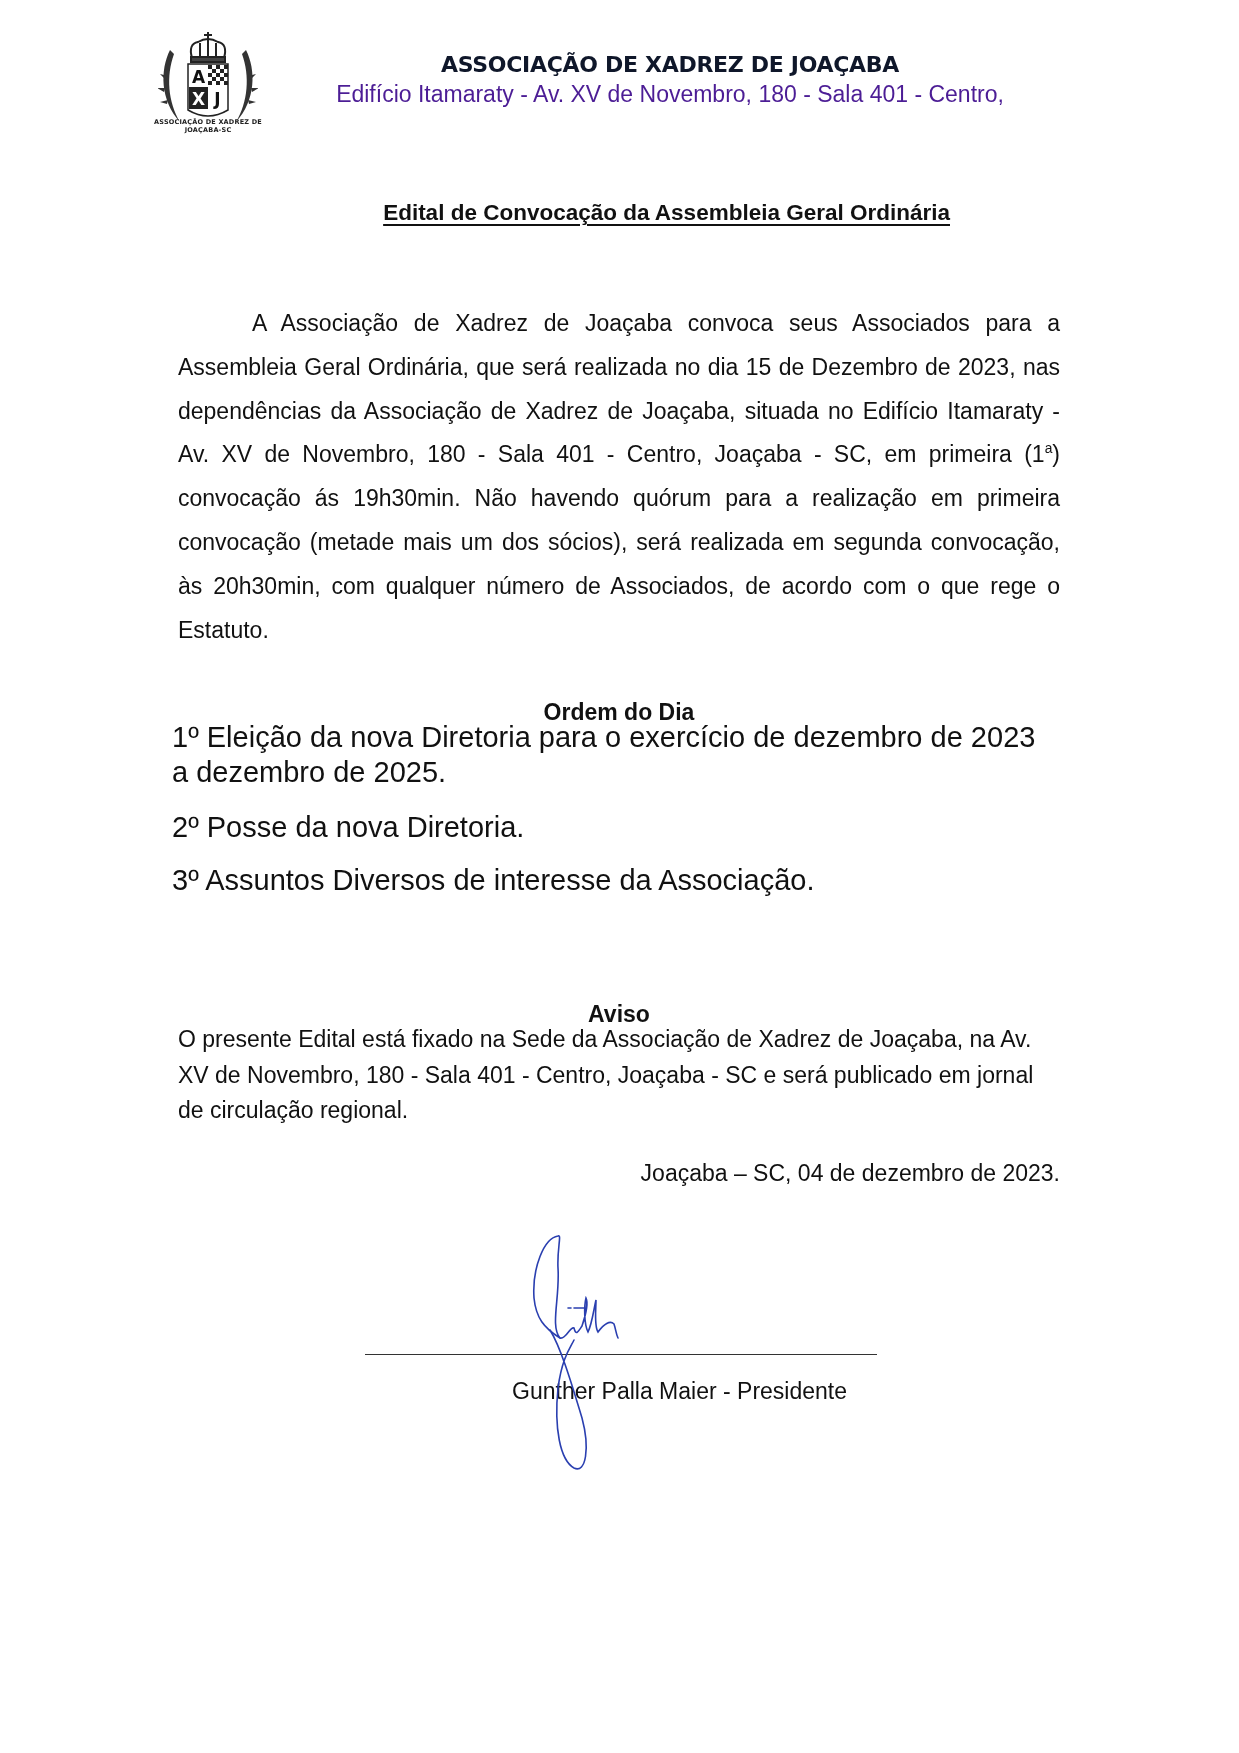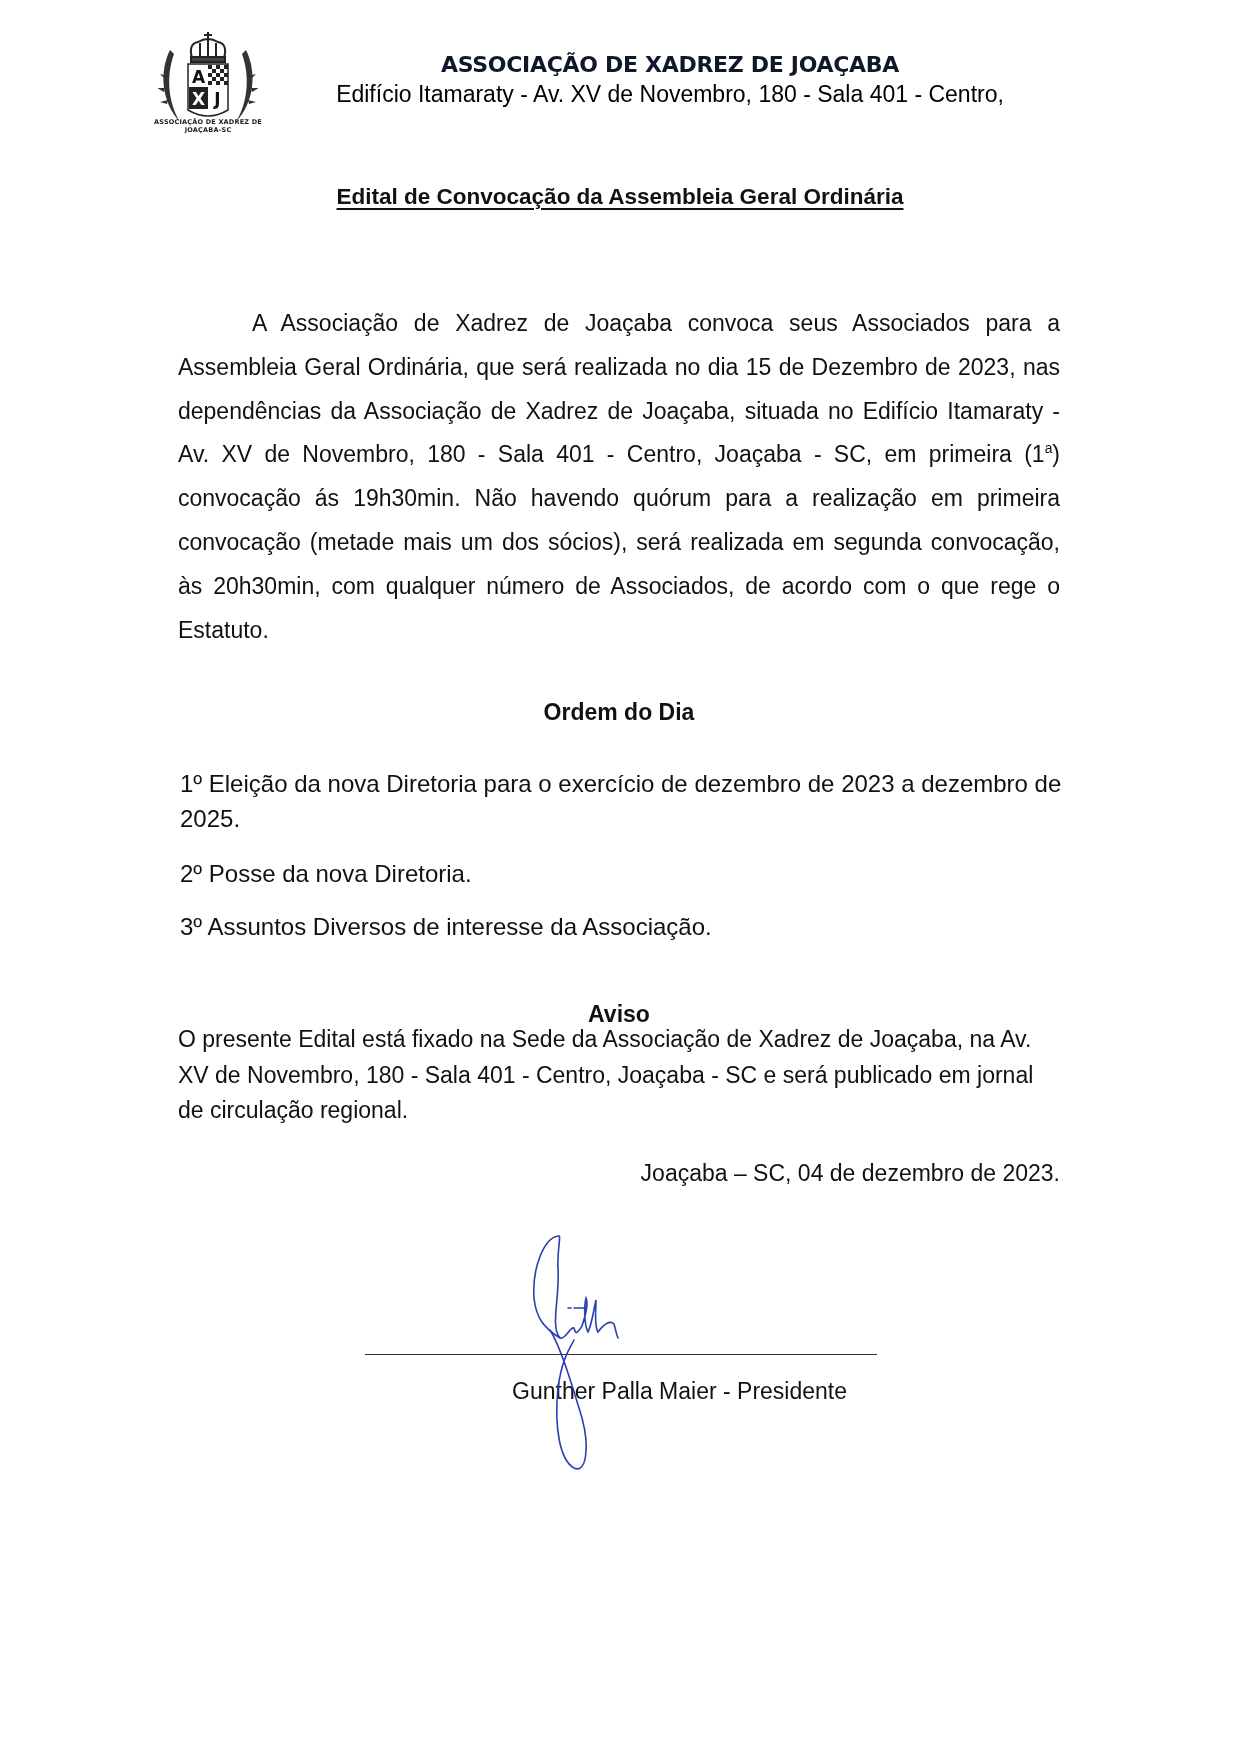--- a/index.html
+++ b/index.html
@@ -5,27 +5,27 @@
   html, body { margin: 0; padding: 0; background: #ffffff; }
   body { width: 1239px; height: 1753px; position: relative; overflow: hidden;
          font-family: "Liberation Sans", sans-serif; color: #111; }
   .abs { position: absolute; }
   .logo { left: 158px; top: 30px; width: 100px; height: 108px; }
   .logo-caption { left: 148px; top: 118px; width: 120px; text-align: center;
                   font-family: "DejaVu Sans", sans-serif; font-weight: bold; font-size: 6.5px; line-height: 8px; color: #222; letter-spacing: 0.2px; }
   .org-name { left: 300px; top: 52px; width: 740px; text-align: center;
               font-family: "DejaVu Sans", sans-serif; font-weight: bold; font-size: 22px; letter-spacing: -0.3px; color: #0f172a; }
   .org-address { left: 290px; top: 80px; width: 760px; text-align: center;
-                 font-size: 23px; line-height: 28px; color: #000000; }
-  .doc-title { left: 290px; top: 184px; width: 660px; text-align: center;
+                 font-size: 23px; line-height: 28px; color: #4c1d95; }
+  .doc-title { left: 290px; top: 200px; width: 660px; text-align: right;
                font-weight: bold; font-size: 22.5px; text-decoration: underline; text-underline-offset: 4px; }
   .body-para { left: 178px; top: 302px; width: 882px; font-size: 23px; line-height: 43.8px;
                text-align: justify; text-indent: 74px; }
   .section-heading { left: 178px; width: 882px; text-align: center; font-weight: bold; font-size: 23px; margin-top: 26px; }
-  .item { left: 180px; width: 882px; font-size: 24px; line-height: 35px; margin-top: 46px; }
+  .item { left: 172px; width: 882px; font-size: 29px; line-height: 35px; }
   .aviso-text { left: 178px; top: 1022px; width: 882px; font-size: 23px; line-height: 35.5px; }
   .date-line { left: 178px; top: 1160px; width: 882px; text-align: right; font-size: 23px; }
   .sig-line { left: 365px; top: 1354px; width: 512px; height: 0; border-top: 1.6px solid #333; }
   .sig-name { left: 365px; top: 1378px; width: 512px; text-align: right; font-size: 23px; padding-right: 30px; box-sizing: border-box; }
   .signature { left: 530px; top: 1228px; width: 130px; height: 252px; }
   sup { font-size: 0.6em; line-height: 0; }
 </style>
 </head>
 <body>
 

